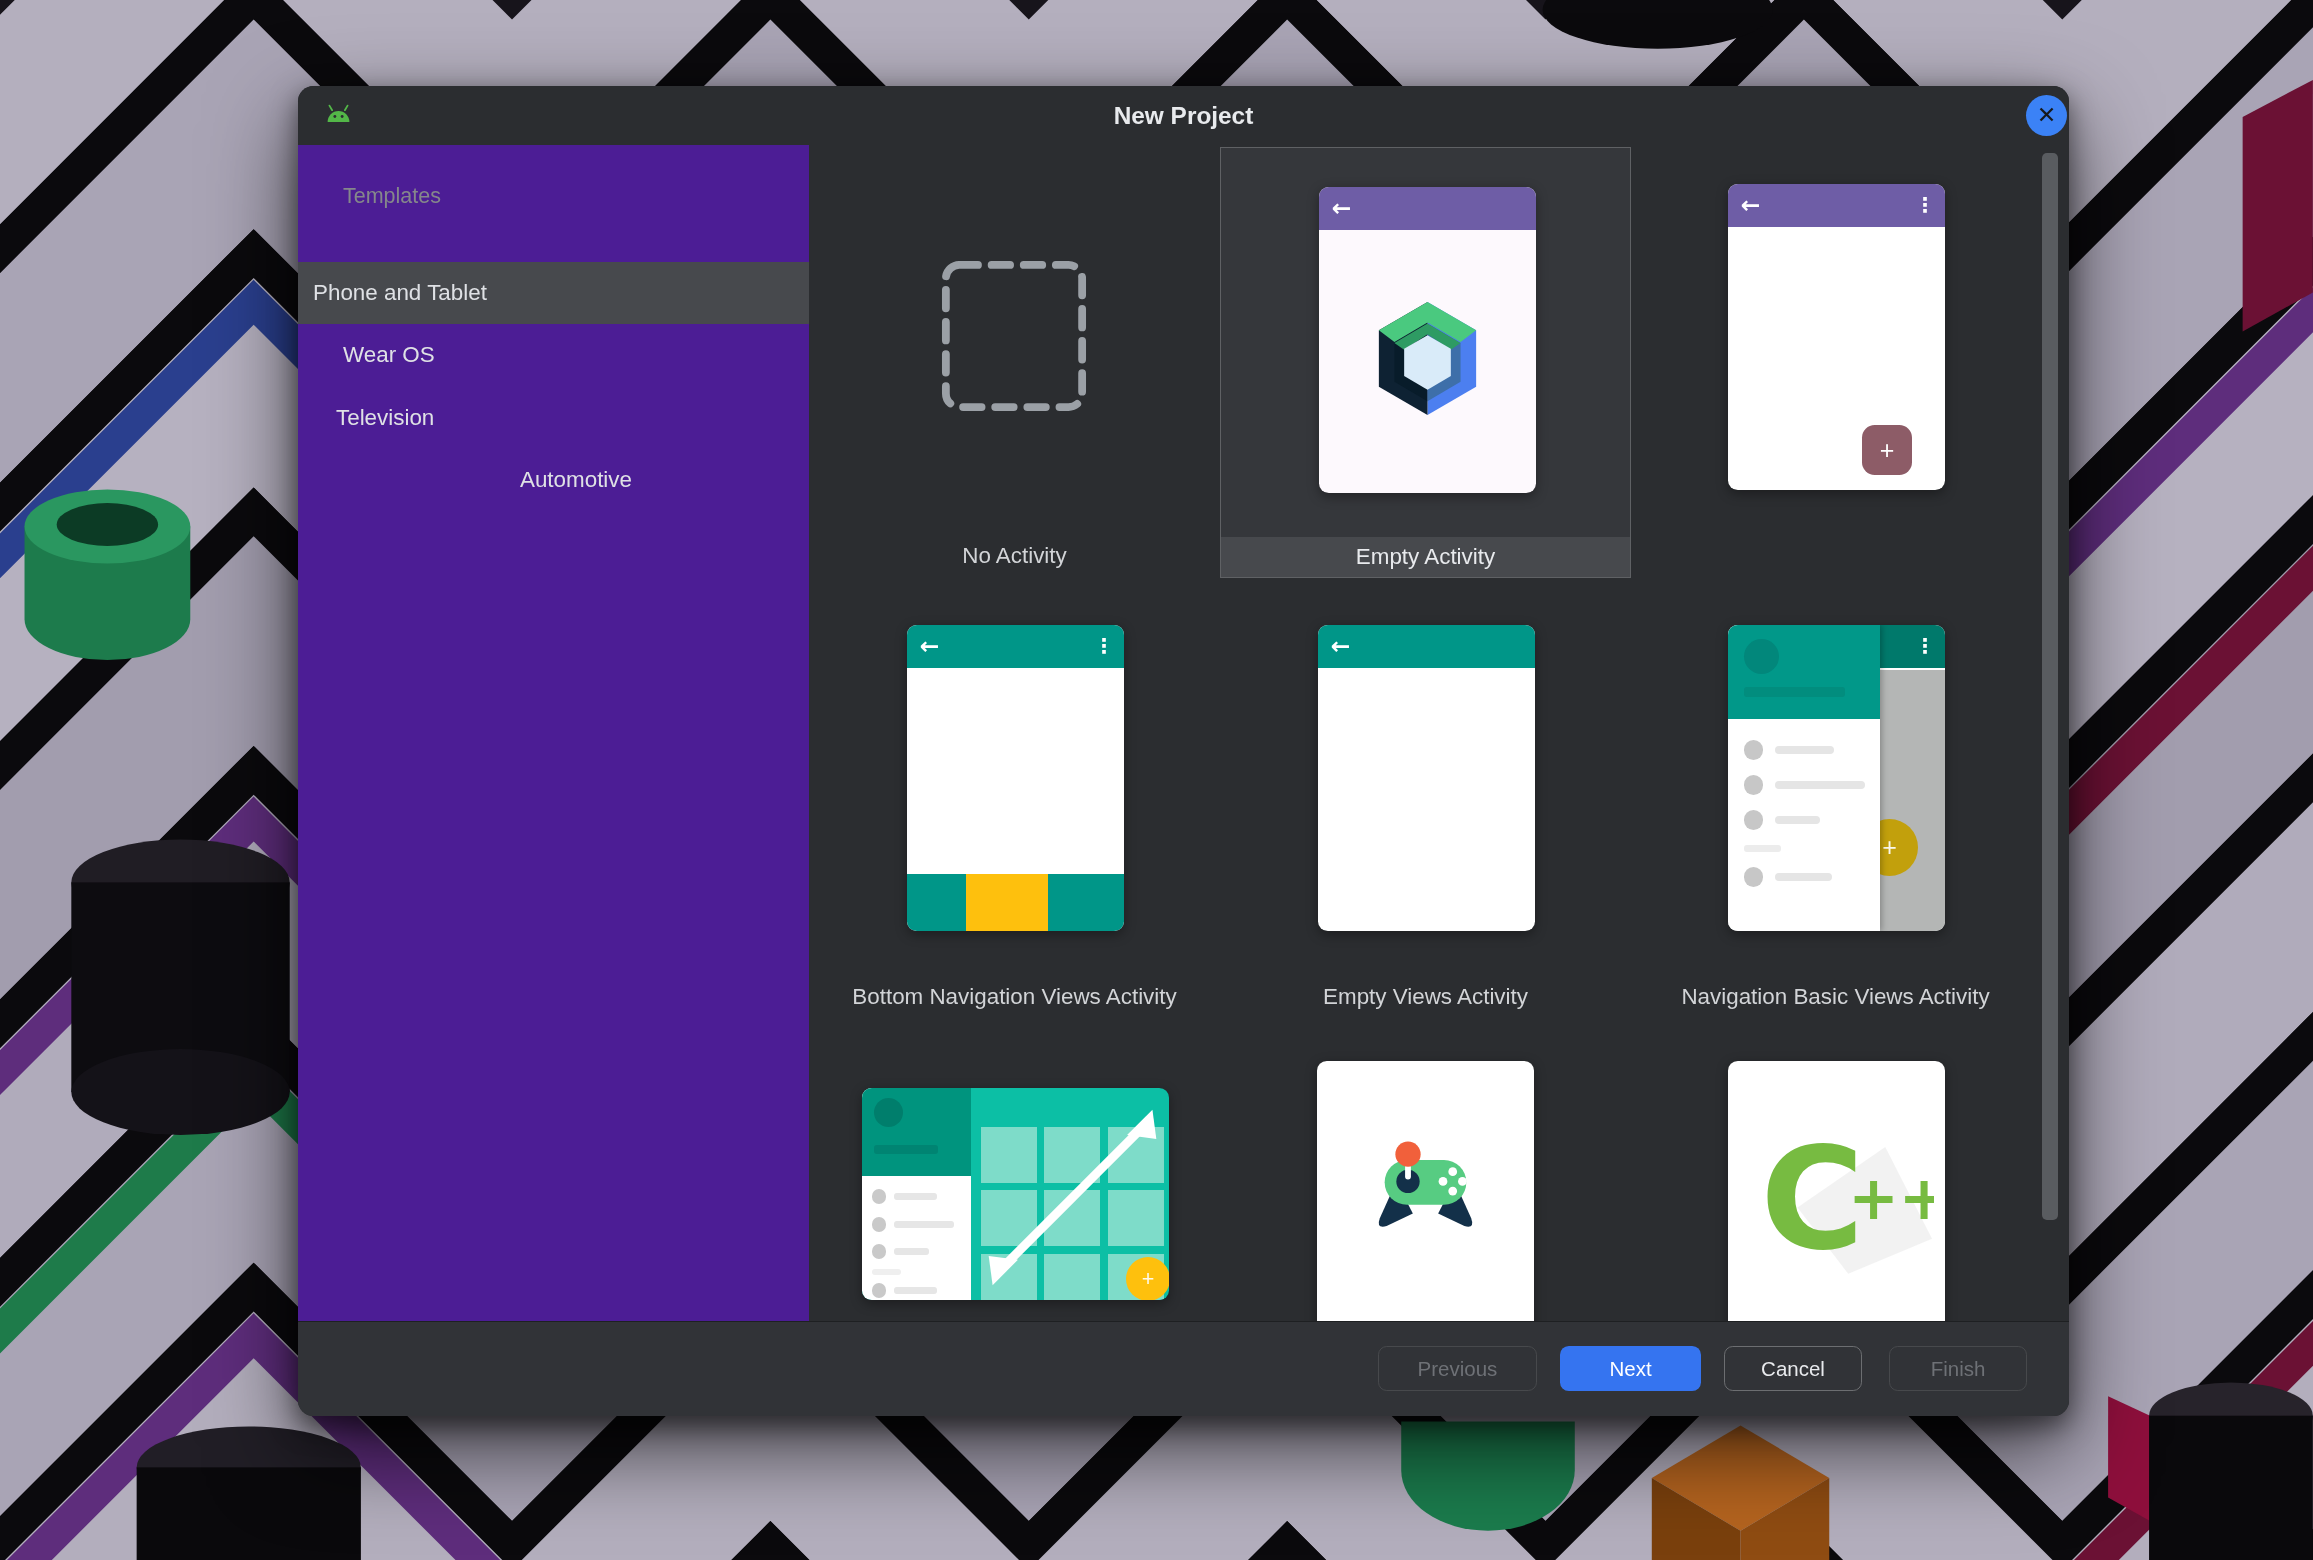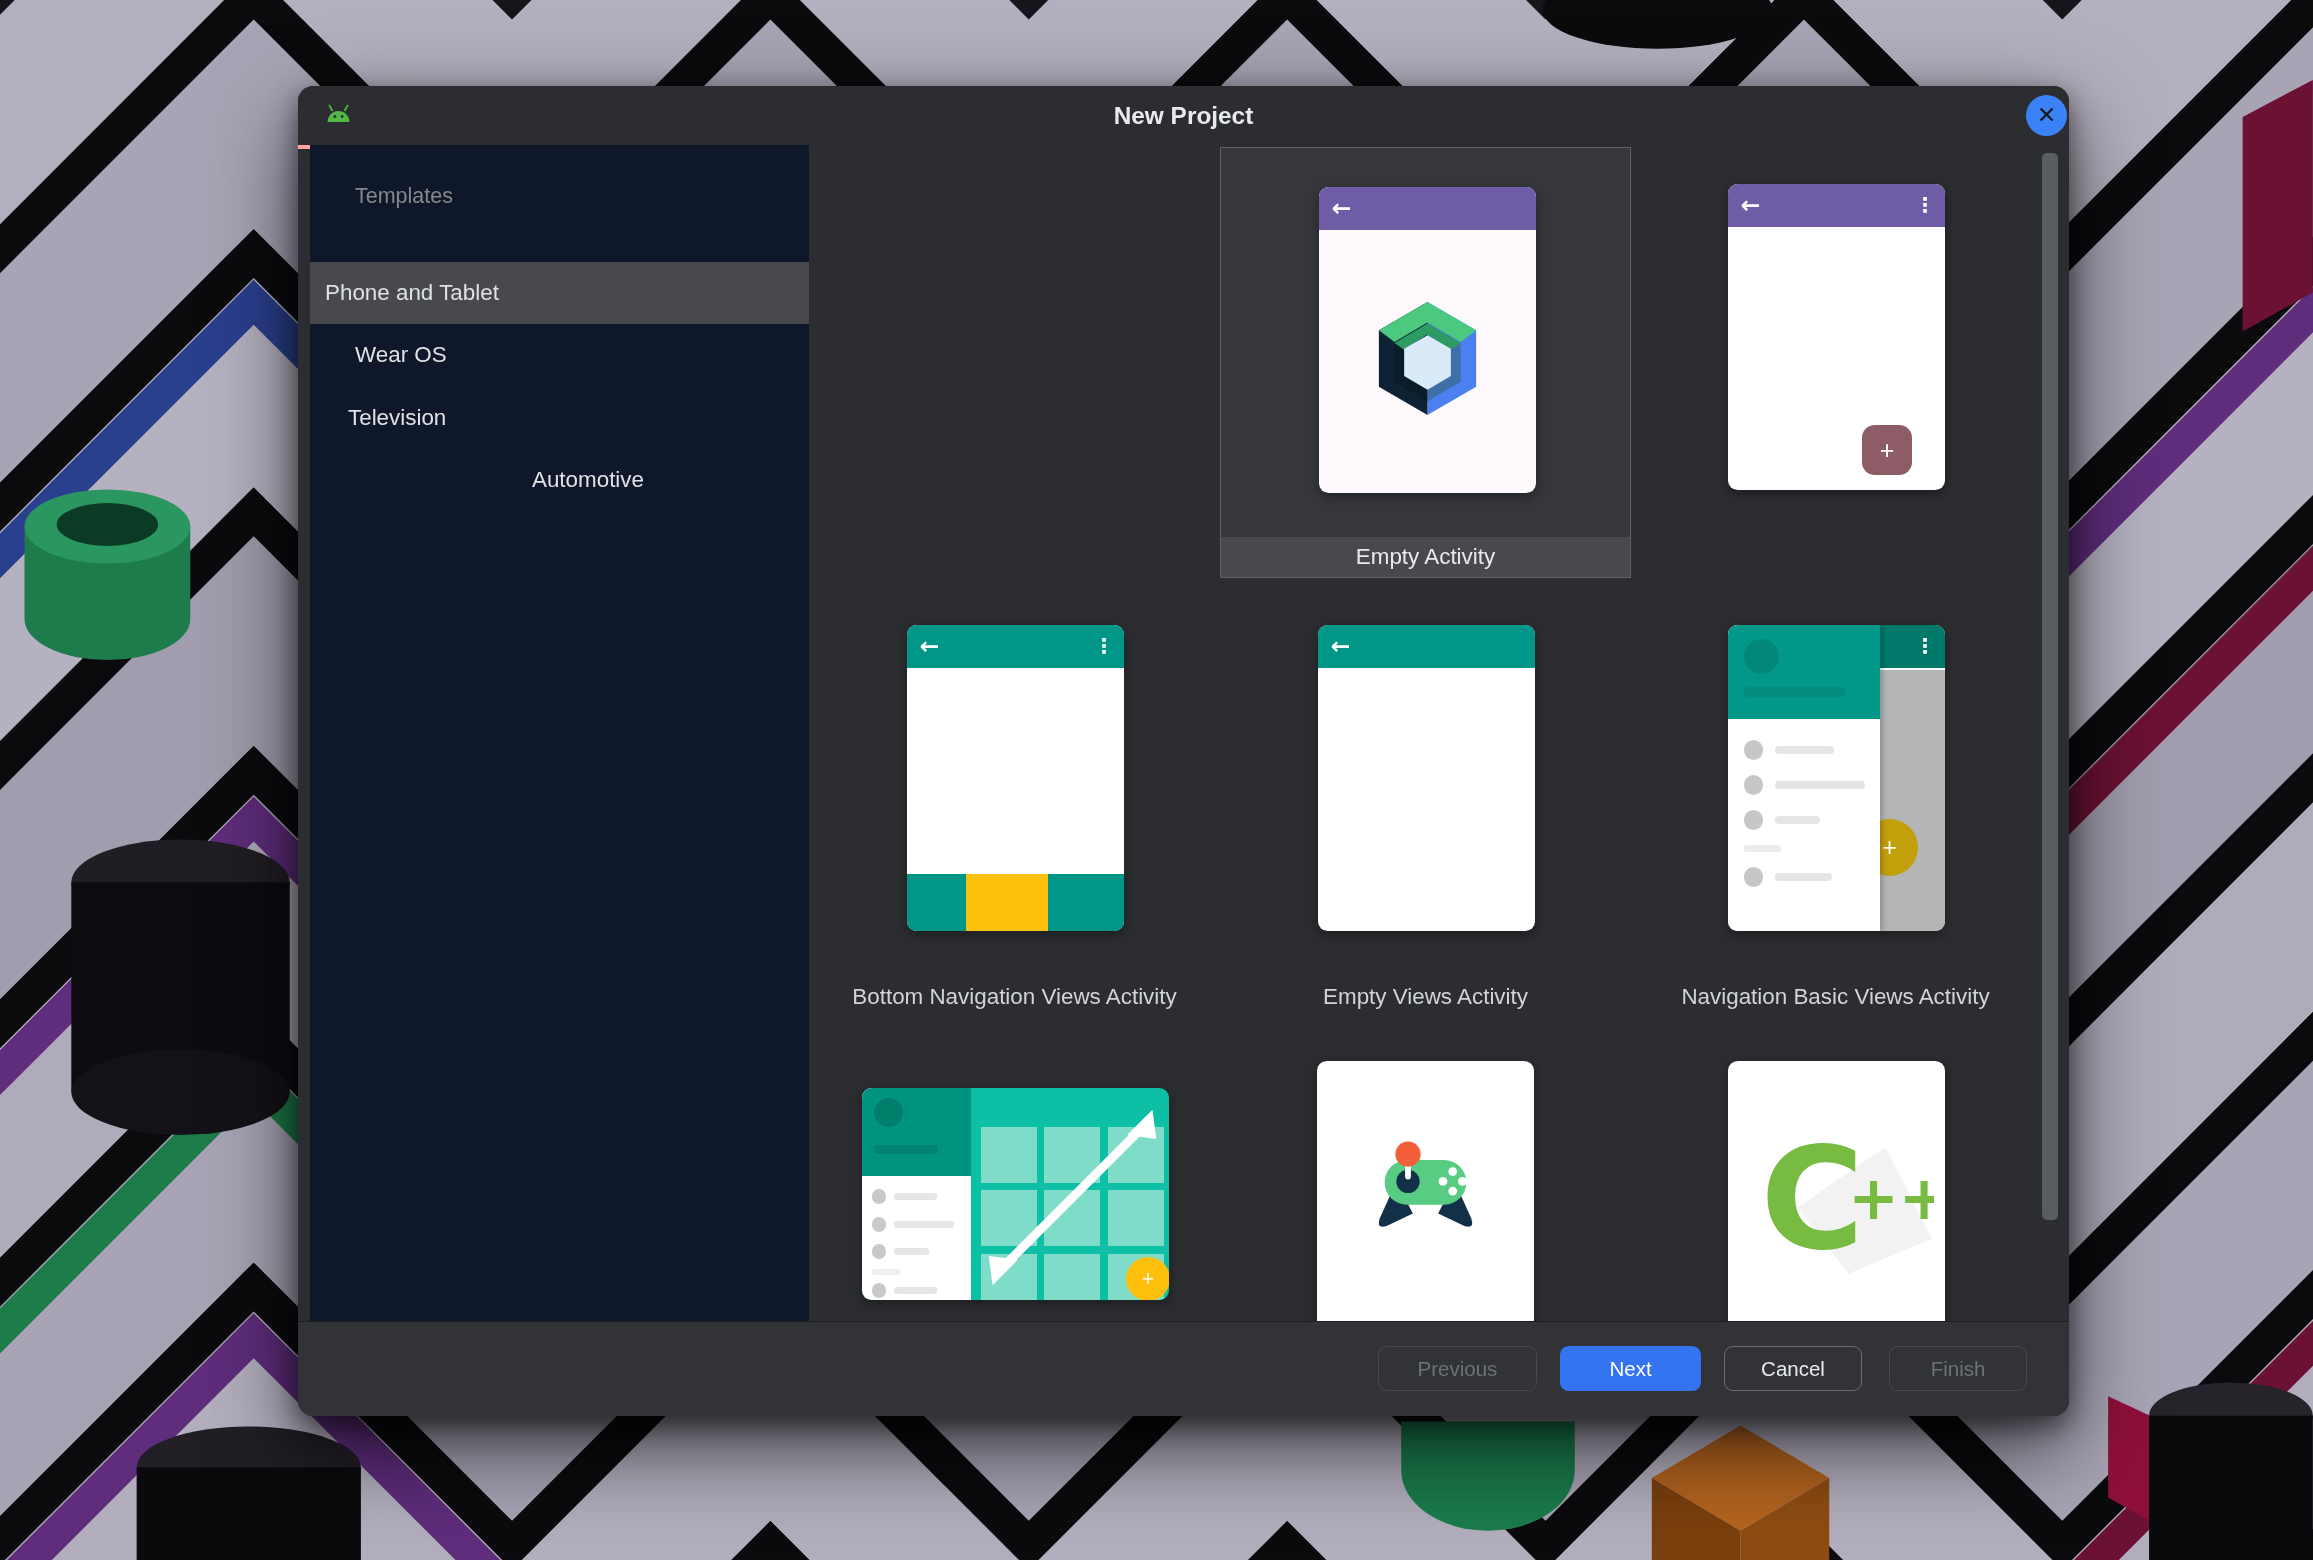--- a/index.html
+++ b/index.html
@@ -27,22 +27,22 @@
     text-align:center;font-size:24.4px;font-weight:bold;color:#E8EAED;
   }
   .close-btn{
     position:absolute;left:1728px;top:8.8px;width:41px;height:41px;border-radius:50%;
     background:#3B82F6;color:#16181B;font-family:"DejaVu Sans",sans-serif;
     font-size:23.4px;font-weight:bold;text-align:center;line-height:41px;cursor:pointer;
   }
 
   
   .sidebar{
-    position:absolute;left:12px;top:59px;width:511px;height:1176px;
-    background:#0f172a;border-right:1px solid #1E2022;
+    position:absolute;left:0;top:59px;width:511px;height:1176px;
+    background:#4c1d95;border-right:1px solid #1E2022;
   }
   .sb-header{
     position:absolute;left:45px;top:39px;width:419px;height:33px;
     font-size:21.5px;color:#85878B;
   }
   .sb-item{
     position:absolute;left:0;width:511px;height:62px;line-height:62px;
     padding-left:45px;box-sizing:border-box;font-size:22.4px;color:#DFE1E5;cursor:pointer;
   }
   .sb-item.selected{background:#47494D;padding-left:15px;}
@@ -214,20 +214,26 @@
   <aside class="sidebar">
     <div class="sb-header">Templates</div>
     <div class="sb-item selected" style="top:117px;">Phone and Tablet</div>
     <div class="sb-item" style="top:179px;">Wear OS</div>
     <div class="sb-item" style="top:242px;padding-left:38px;">Television</div>
     <div class="sb-item" style="top:304px;text-align:center;">Automotive</div>
   </aside>
 
   <main class="content">
 
+    <div class="cell" style="left:0;top:0;">
+      <svg class="dashed-wrap" viewBox="0 0 150 156">
+        <rect x="5" y="5" width="140" height="146" rx="14" fill="none" stroke="#9BA0A6" stroke-width="8" stroke-dasharray="19 14" stroke-linecap="round"></rect>
+      </svg>
+      <div class="cell-label">No Activity</div>
+    </div>
 
     <div class="cell selected" style="left:411px;top:2px;">
       <div class="phone compose-bg">
         <div class="p-hdr purple">
           <span class="back-ic">←</span>
         </div>
         <svg style="position:absolute;left:55px;top:111px;" width="107" height="121" viewBox="-55 -62 110 124">
           <polygon points="0,-58 50,-29 50,29 0,58" fill="#4C7FF0"></polygon>
           <polygon points="0,-58 0,58 -50,29 -50,-29" fill="#0E2233"></polygon>
           <polygon points="-50,-29 0,-58 50,-29 34,-17 0,-37 -34,-17" fill="#4AC97F"></polygon>

